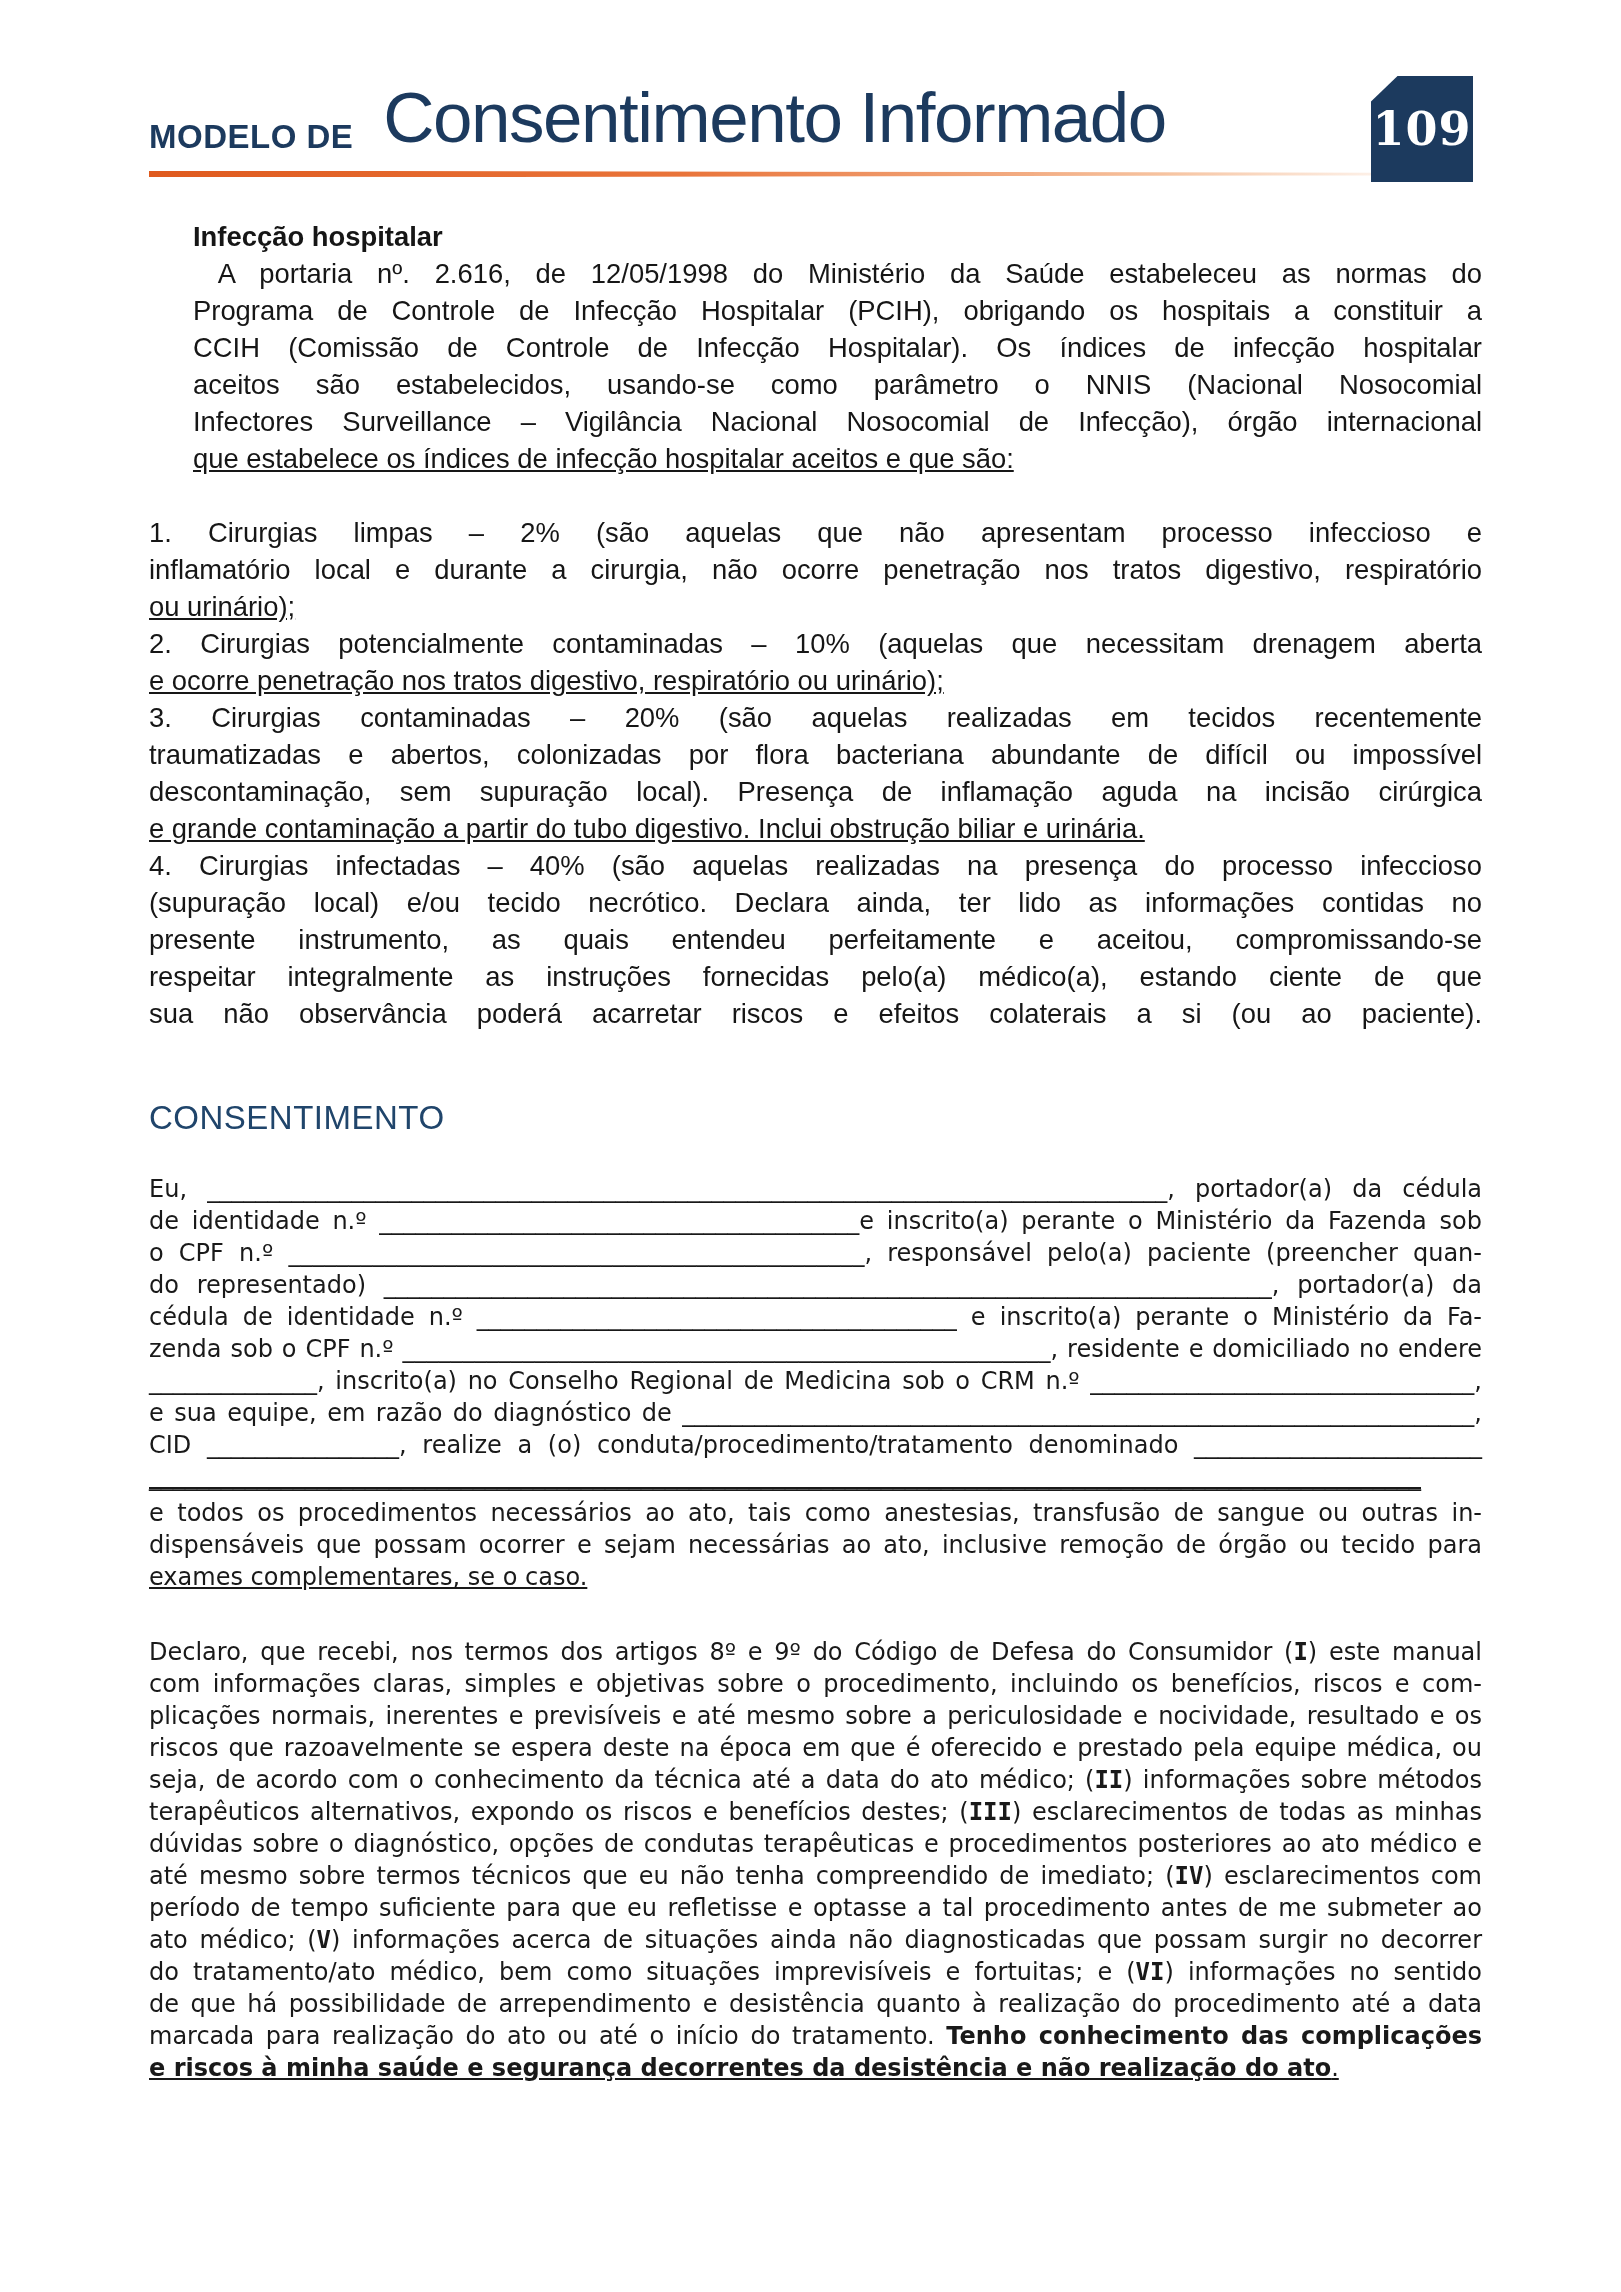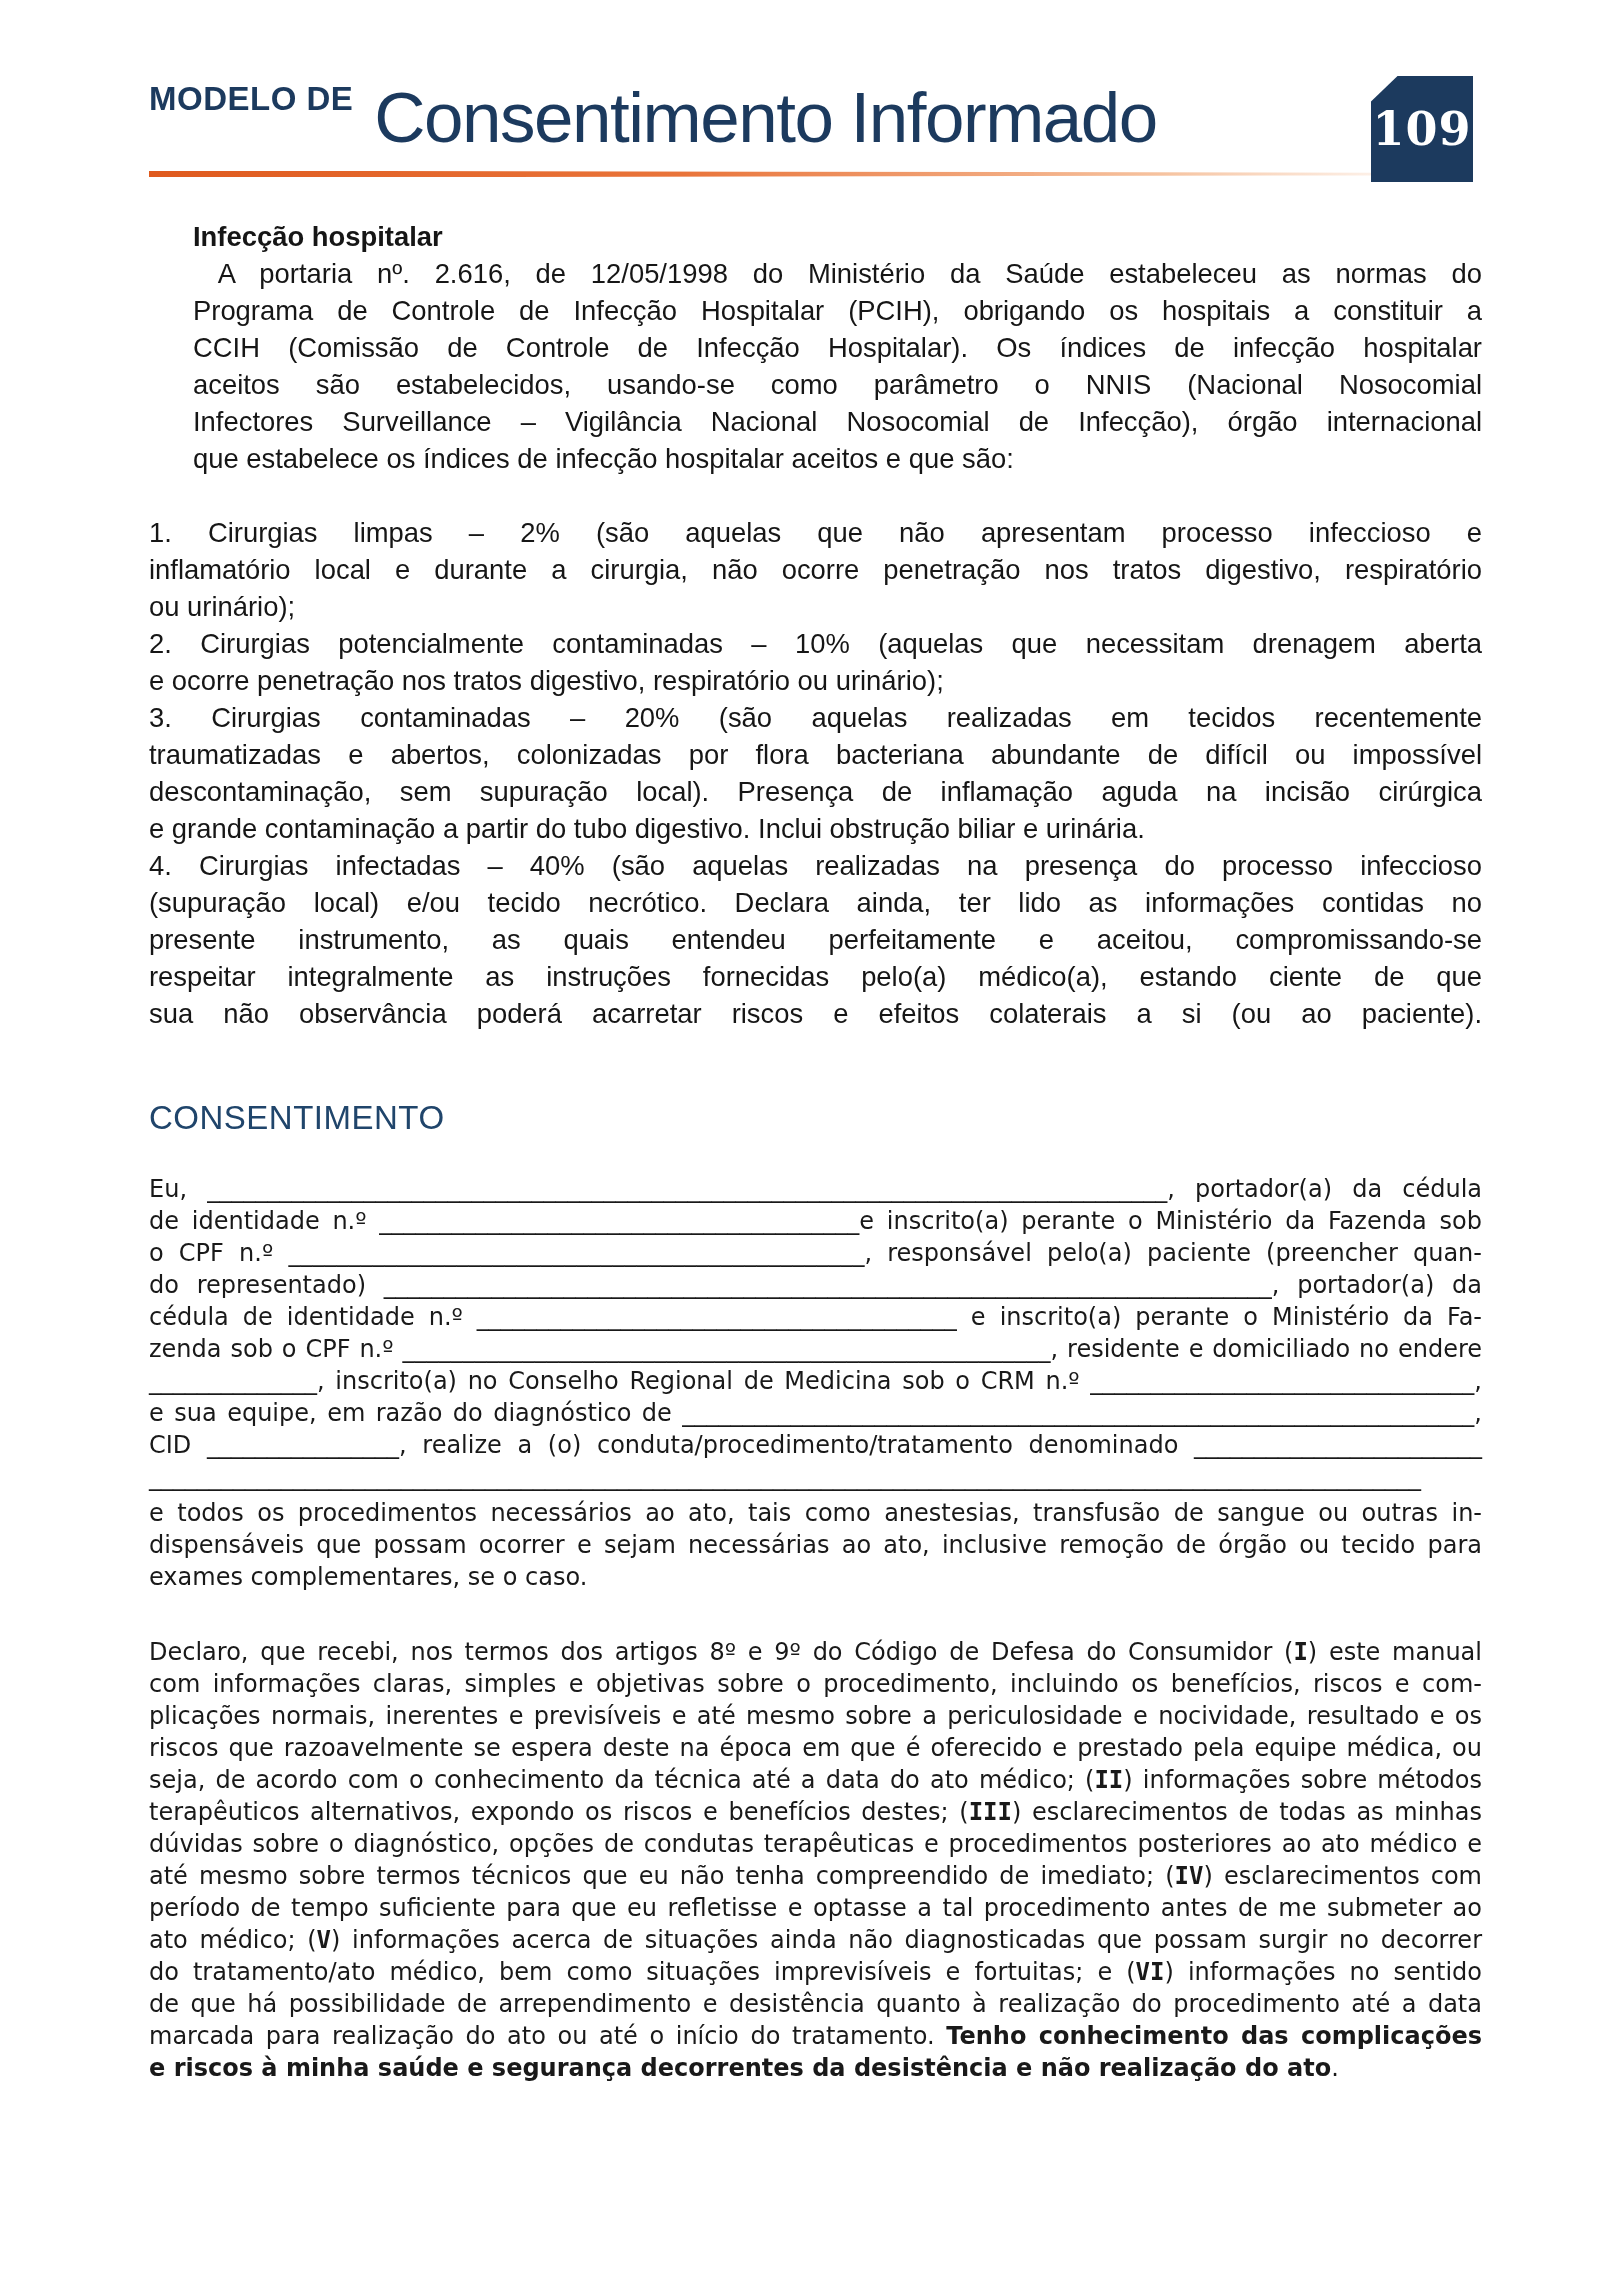--- a/index.html
+++ b/index.html
@@ -1,20 +1,20 @@
 <!DOCTYPE html>
 <html><head>
 <meta charset="utf-8">
 <style>
   html,body{margin:0;padding:0;background:#ffffff;}
   .page{position:relative;width:1621px;height:2293px;background:#ffffff;overflow:hidden;}
 
   
   .header{position:relative;padding:82px 147px 0 149px;}
-  .header-row{display:flex;align-items:flex-start;gap:21px;white-space:nowrap;}
+  .header-row{display:flex;align-items:flex-end;gap:30px;white-space:nowrap;}
   .kicker{font-family:"Liberation Sans",sans-serif;font-weight:700;font-size:33px;line-height:1;
           color:#1c3a5e;letter-spacing:0.5px;}
   .title{font-family:"Liberation Sans",sans-serif;font-weight:400;font-size:71px;line-height:1;
          color:#1c3a5e;letter-spacing:-1.5px;}
   .rule{height:6.9px;margin-top:17.6px;width:1335px;
         background:linear-gradient(90deg,#df5a1e 0%,#e9743a 40%,#f6c3a0 76%,#ffffff 97%);
         clip-path:polygon(0 0,92% 30%,92% 70%,0 100%);}
   .badge{position:absolute;top:76px;right:148px;width:102px;height:106px;background:#1c3a5e;
          clip-path:polygon(26% 0,100% 0,100% 100%,0 100%,0 24%);
          display:flex;align-items:center;justify-content:center;}
@@ -27,21 +27,21 @@
   .intro{margin-top:41px;margin-left:44px;}
   .intro-heading{font-weight:700;}
   .classification{margin-top:37px;}
   .consent-heading{margin-top:63px;font-family:"Liberation Sans",sans-serif;font-weight:400;
                    font-size:33px;line-height:45px;color:#20456b;letter-spacing:0.5px;}
   .consent-body{margin-top:33px;}
   .consent-addendum{margin-top:3.9px;}
   .declaration{margin-top:43px;}
 
   .tline{text-align:justify;text-align-last:justify;}
-  .tline-last{text-align-last:left;}
+  .tline-last{text-align-last:left;text-decoration:underline;}
   .b{font-weight:700;}
   .u{border-bottom:2.9px solid #191919;padding-bottom:1px;}
   .m{font-family:"DejaVu Sans Mono",monospace;}
 </style>
 </head>
 <body>
 
 <div class="page">
 
   <div class="header">

